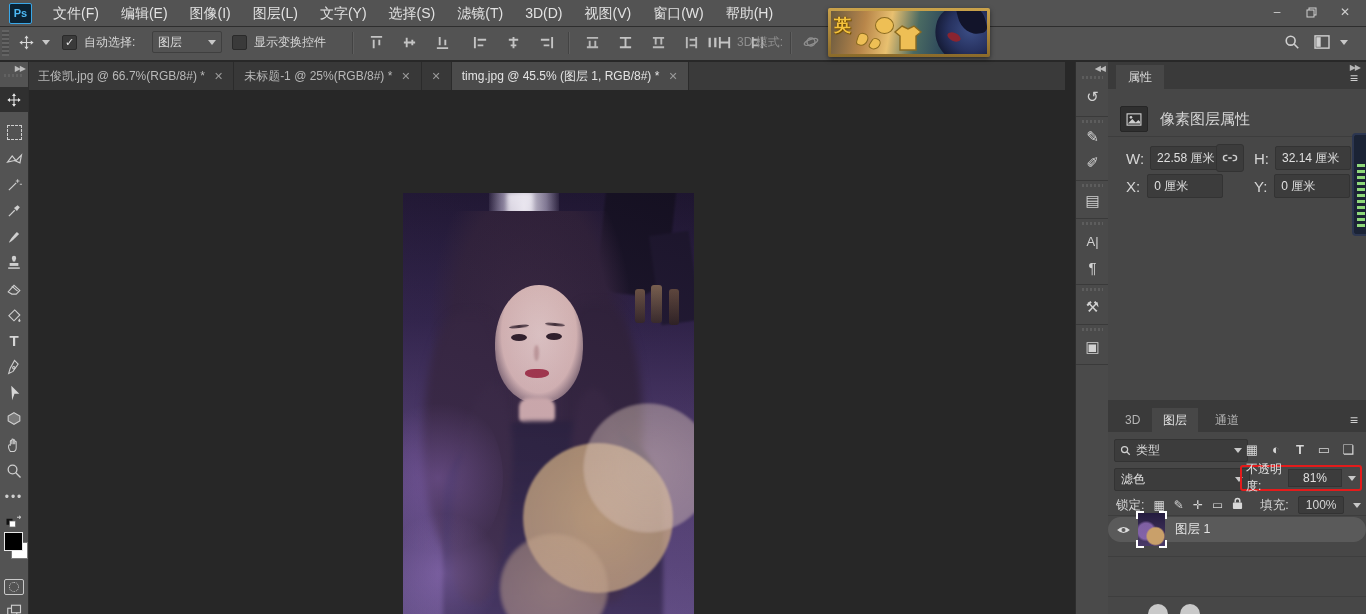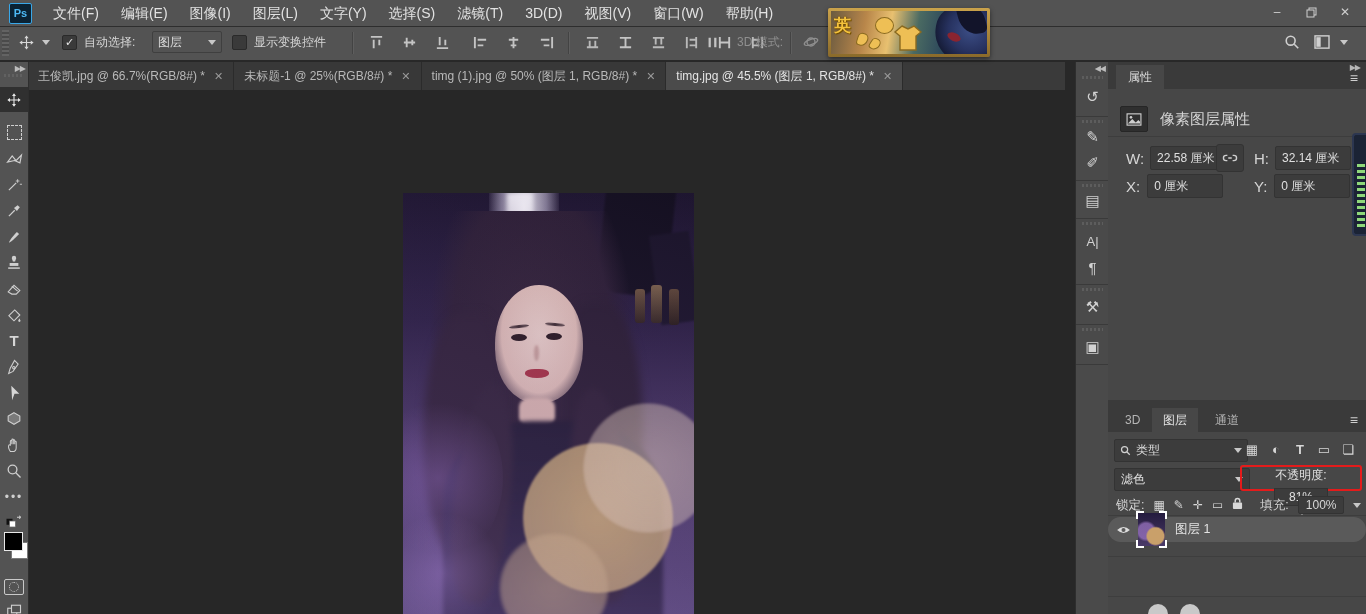--- a/index.html
+++ b/index.html
@@ -378,21 +378,20 @@
   <div class="abs tabbar">
     <div class="doc-tab">
       <span>王俊凯.jpg @ 66.7%(RGB/8#) *</span>
       <span class="tab-close">✕</span>
     </div>
     <div class="doc-tab">
       <span>未标题-1 @ 25%(RGB/8#) *</span>
       <span class="tab-close">✕</span>
     </div>
     <div class="doc-tab">
-      <span>timg (1).jpg @ 50% (图层 1, RGB/8#) *</span>
       <span class="tab-close">✕</span>
     </div>
     <div class="doc-tab active">
       <span>timg.jpg @ 45.5% (图层 1, RGB/8#) *</span>
       <span class="tab-close">✕</span>
     </div>
   </div>
 
   <div class="abs canvas">
     <div class="abs photo">
@@ -525,21 +524,21 @@
       <span class="fl-ic" style="font-weight:bold;">T</span>
       <span class="fl-ic">▭</span>
       <span class="fl-ic">❏</span>
       <span class="fl-ic">◉</span>
     </div>
 
     <div class="abs blendbox" style="top:406px;">
       <span>滤色</span>
       <span class="chev"></span>
     </div>
-    <div class="abs redbox" style="top:403px;flex-direction:column;">
+    <div class="abs redbox" style="top:403px;">
       <span>不透明度:</span>
       <span class="opacity-val">81%</span>
       <span class="chev" style="margin-left:2px;"></span>
     </div>
 
     <div class="abs lockrow" style="left:8px;top:434px;">
       <span>锁定:</span>
       <span class="lk">▦</span>
       <span class="lk">✎</span>
       <span class="lk">✛</span>

